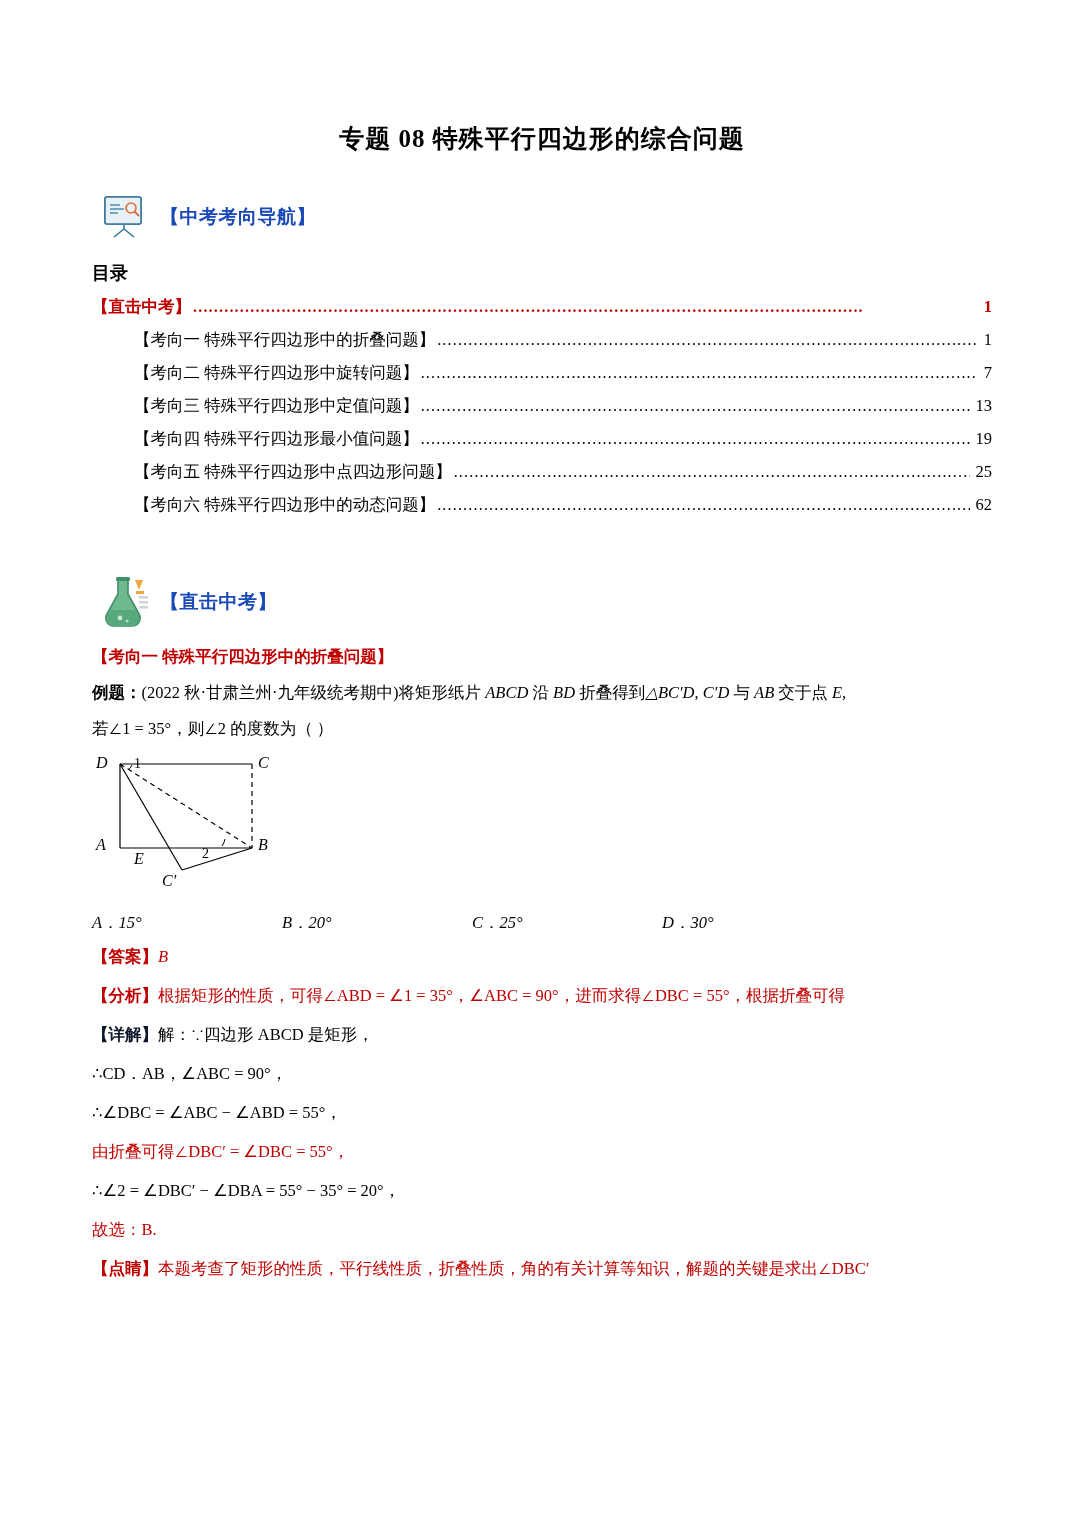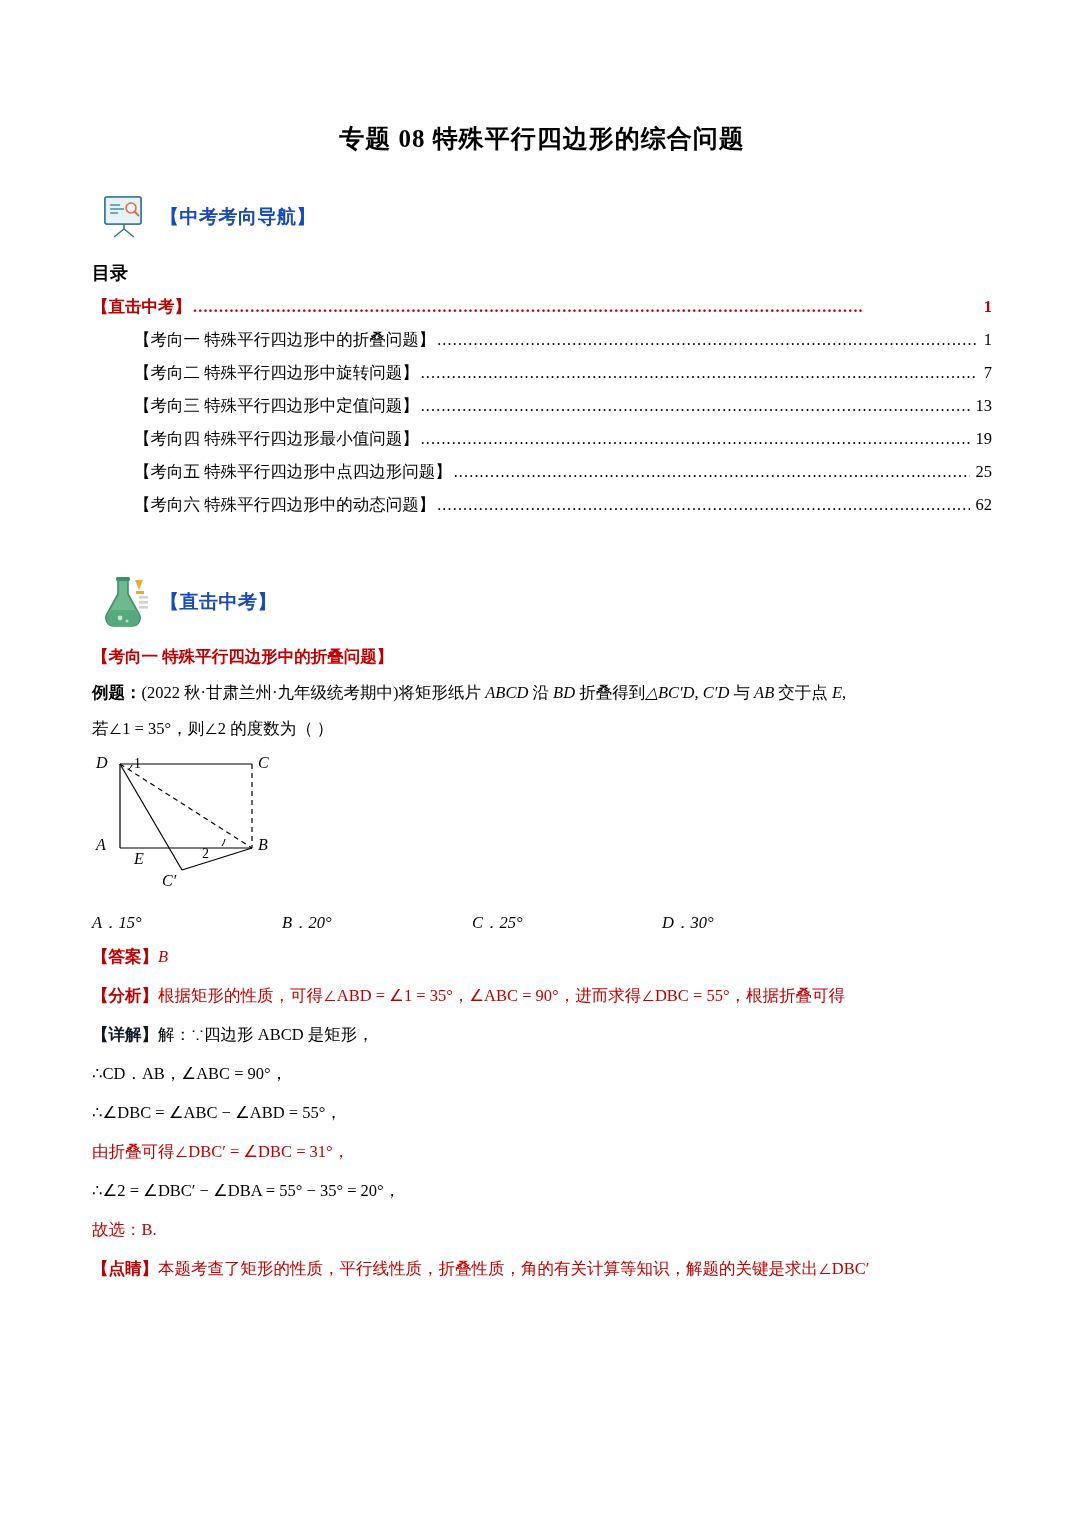--- a/index.html
+++ b/index.html
@@ -295,21 +295,21 @@
 
   <div class="blk">
     <span class="k" style="font-weight:bold;">【分析】</span><span>根据矩形的性质，可得∠ABD = ∠1 = 35°，∠ABC = 90°，进而求得∠DBC = 55°，根据折叠可得</span>
   </div>
 
   <div class="blk black">
     <span class="redb">【详解】</span><span>解：∵四边形 ABCD 是矩形，</span>
   </div>
   <div class="blk black">∴CD．AB，∠ABC = 90°，</div>
   <div class="blk black">∴∠DBC = ∠ABC − ∠ABD = 55°，</div>
-  <div class="blk">由折叠可得∠DBC′ = ∠DBC = 31°，</div>
+  <div class="blk">由折叠可得∠DBC′ = ∠DBC = 55°，</div>
   <div class="blk black">∴∠2 = ∠DBC′ − ∠DBA = 55° − 35° = 20°，</div>
   <div class="blk">故选：B.</div>
 
   <div class="blk">
     <span class="k" style="font-weight:bold;">【点睛】</span><span>本题考查了矩形的性质，平行线性质，折叠性质，角的有关计算等知识，解题的关键是求出∠DBC′</span>
   </div>
 
 </div>
 
 </body></html>

